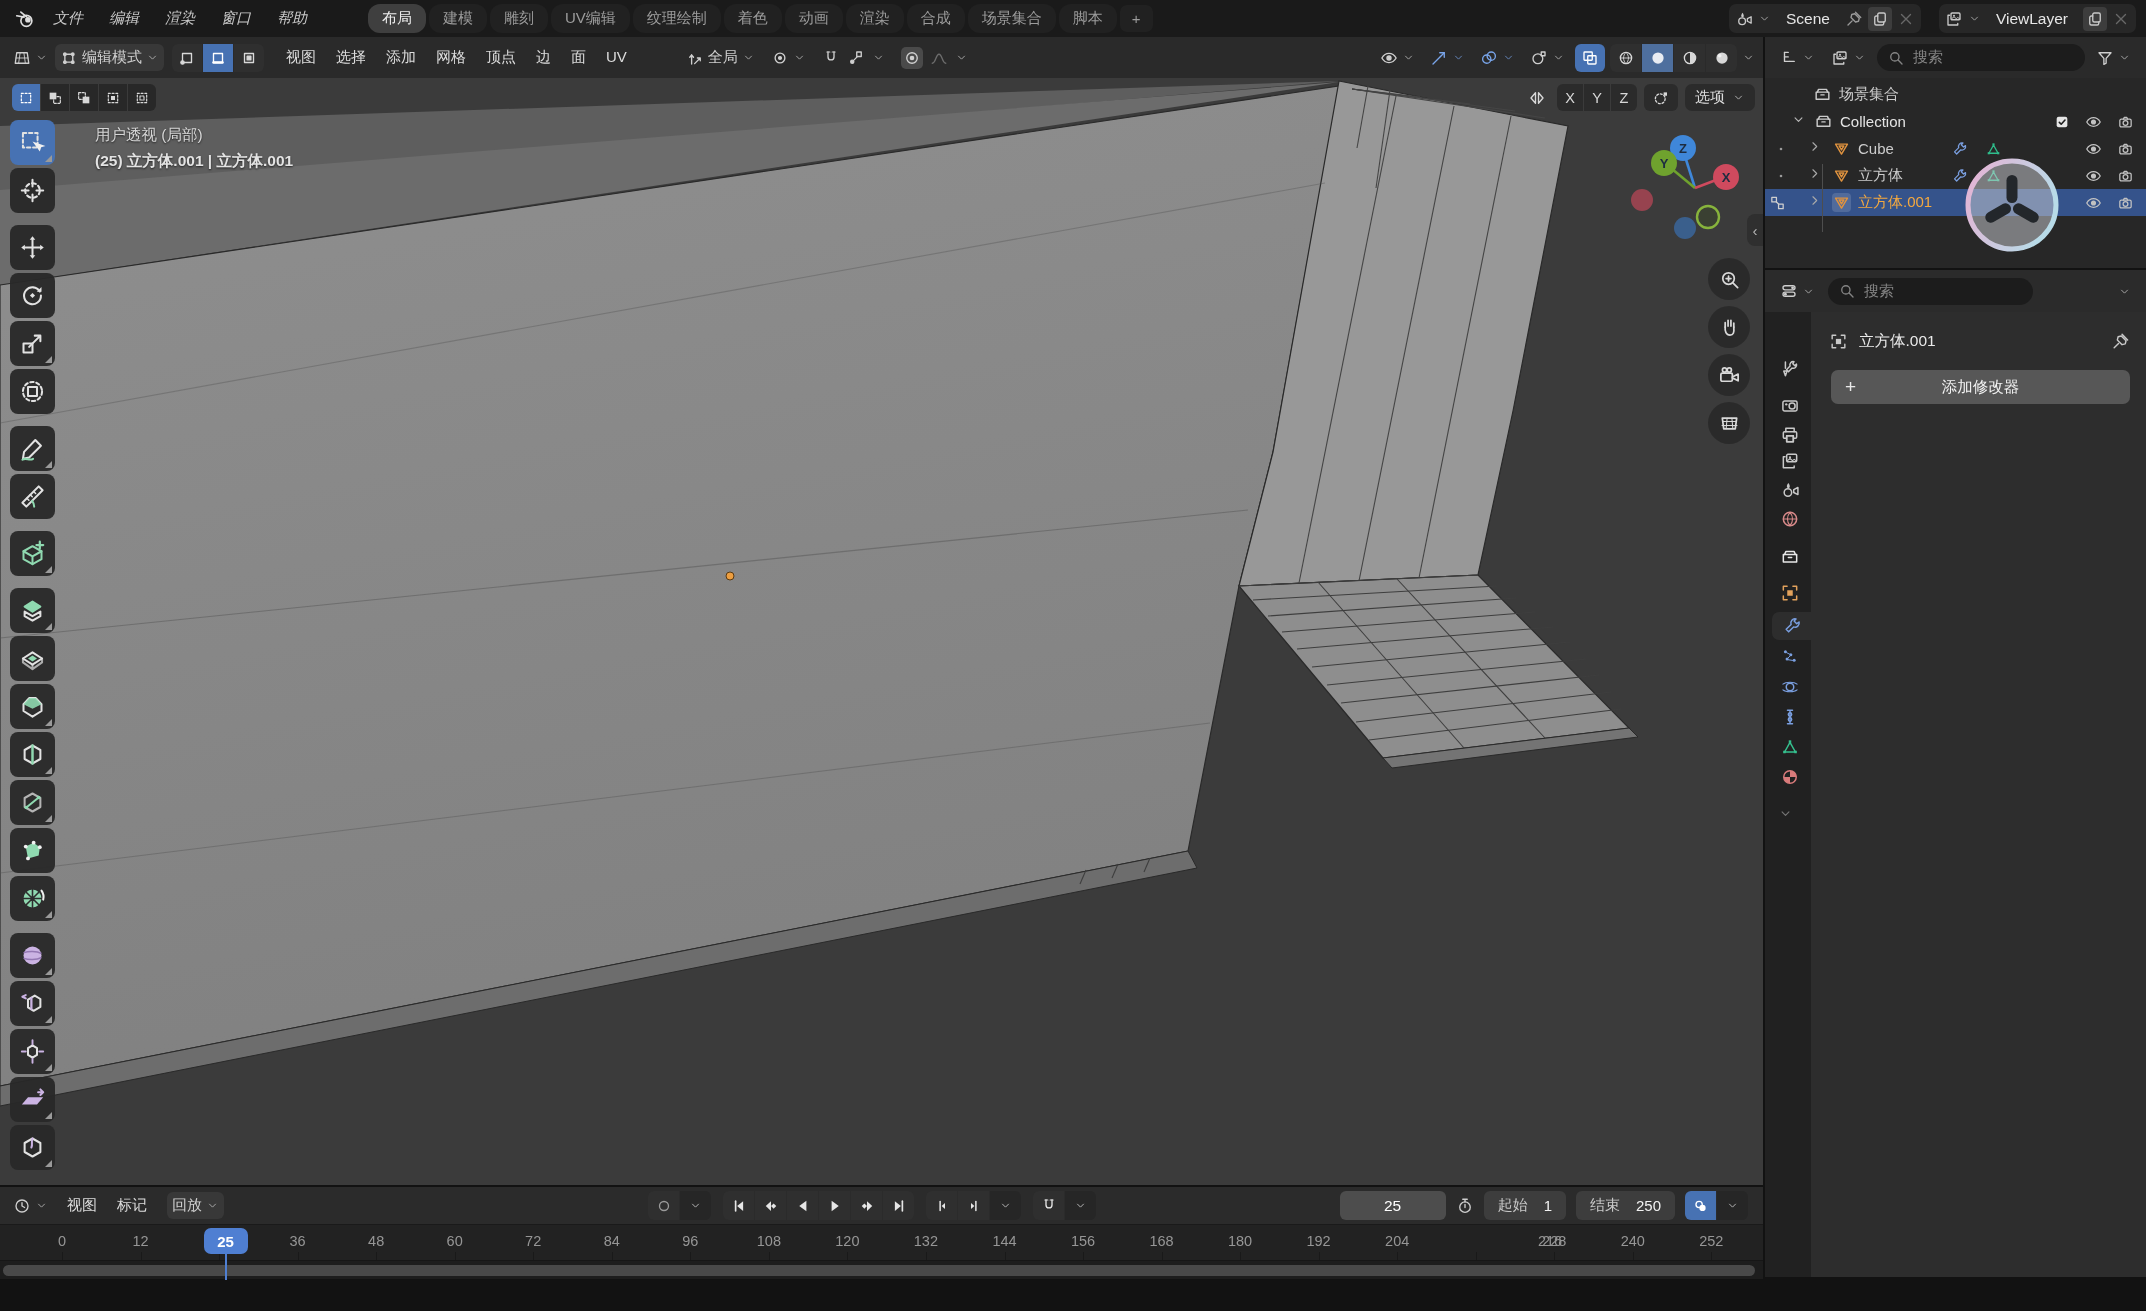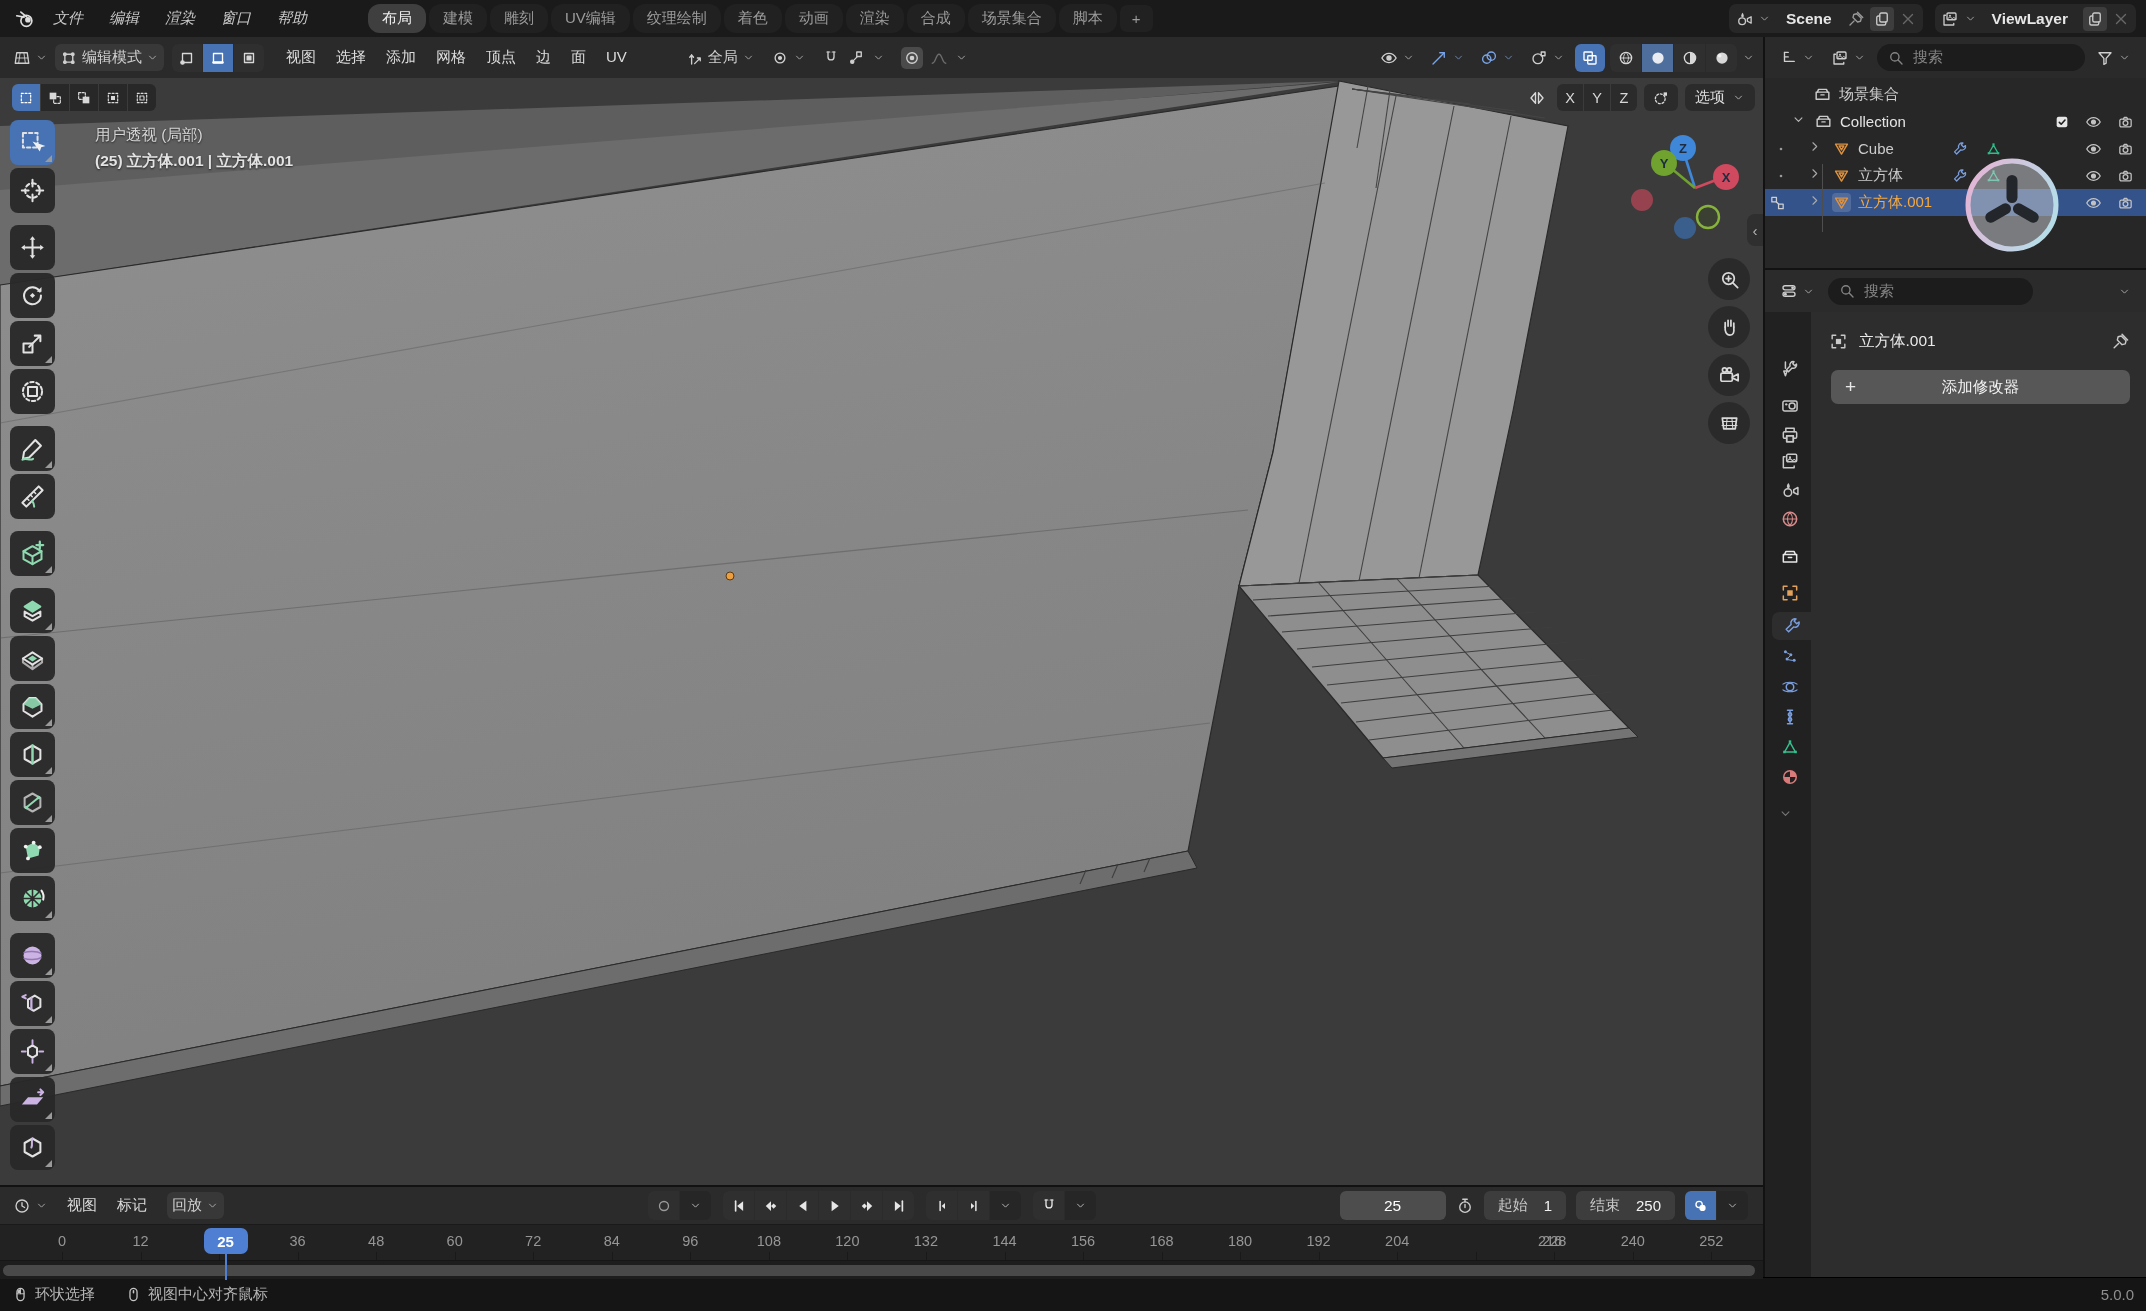--- a/index.html
+++ b/index.html
@@ -11,21 +11,21 @@
 
   
   .topbar { height:37px; background:#1a1a1a; display:flex; align-items:center; padding:0 10px; font-size:15px; color:#c9c9c9; }
   .applogo { width:30px; display:flex; justify-content:center; color:#dedede; }
   .applogo .ic { width:22px; height:22px; }
   .tmenu { padding:4px 13px; border-radius:5px;font-style:italic; }
   .ws { display:flex; margin-left:48px; gap:3px; }
   .ws-tab { padding:5px 14px; border-radius:12px; background:#212121; color:#9c9c9c; white-space:nowrap; }
   .ws-tab.active { background:#3f3f3f; color:#ececec; }
   .ws-add { padding:5px 12px; border-radius:7px; background:#212121; color:#9c9c9c; margin-left:3px; }
-  .tb-right { margin-left:auto; display:flex; gap:12px; align-items:center;font-weight:bold; }
+  .tb-right { margin-left:auto; display:flex; gap:18px; align-items:center; }
   .idwidget { display:flex; align-items:center; background:#272727; border-radius:7px; height:29px; padding:0 6px; gap:5px; }
   .idwidget .lbl { padding:0 10px; color:#e6e6e6; font-size:15.5px; }
   .chip { background:#3d3d3d; border-radius:4px; padding:3px; display:flex; }
   .dim { opacity:.4; }
 
   
   .header2 { height:41px; display:flex; background:#121212; }
   .vph { width:1763px; background:#2a2a2a; display:flex; align-items:center; gap:2px; padding:0 8px; font-size:15px; }
   .outh { width:383px; background:#2a2a2a; border-left:2px solid #121212; display:flex; align-items:center; gap:6px; padding:0 10px; }
   .btn { display:flex; align-items:center; gap:4px; padding:4px 5px; border-radius:6px; color:#cfcfcf; }
@@ -1364,37 +1364,13 @@
         <circle cx="48" cy="48" r="44" fill="rgba(205,208,214,0.5)" stroke="url(#ringg)" stroke-width="5"></circle>
         <g fill="#23272b">
           <rect x="42.5" y="18" width="11" height="28" rx="5.5"></rect>
           <rect x="42.5" y="18" width="11" height="28" rx="5.5" transform="rotate(120 48 48)"></rect>
           <rect x="42.5" y="18" width="11" height="28" rx="5.5" transform="rotate(240 48 48)"></rect>
         </g>
       </svg>
     </div>
   </div>
 
-  <div class="statusbar">
-    <span id="status-items" style="display:flex;gap:30px">
-        <span class="stitem">
-          <span style="color:#c6c6c6">
-            <svg class="ic" viewBox="0 0 24 24" fill="none" stroke="currentColor" stroke-width="1.8" stroke-linecap="round" stroke-linejoin="round" style="width:17px;height:17px">
-              <rect x="7" y="3.5" width="10" height="17" rx="5"></rect>
-              <path d="M12 3.5V11M7 11h10" stroke-width="1.3"></path>
-              <path d="M12 4.5a4 4 0 0 0-4 4V10h4z" fill="currentColor" stroke="none"></path>
-            </svg>
-          </span>
-          <span>环状选择</span>
-        </span>
-        <span class="stitem">
-          <span style="color:#c6c6c6">
-            <svg class="ic" viewBox="0 0 24 24" fill="none" stroke="currentColor" stroke-width="1.8" stroke-linecap="round" stroke-linejoin="round" style="width:17px;height:17px">
-              <rect x="7" y="3.5" width="10" height="17" rx="5"></rect>
-              <rect x="10.9" y="5.5" width="2.2" height="5" rx="1.1" fill="currentColor" stroke="none"></rect>
-            </svg>
-          </span>
-          <span>视图中心对齐鼠标</span>
-        </span>
-      </span>
-    <span class="version">5.0.0</span>
-  </div>
 </div>
 
 </body></html>

